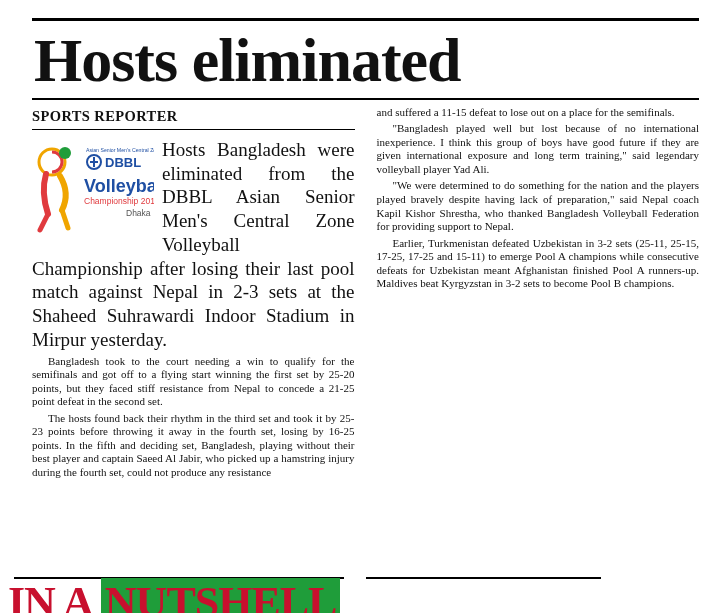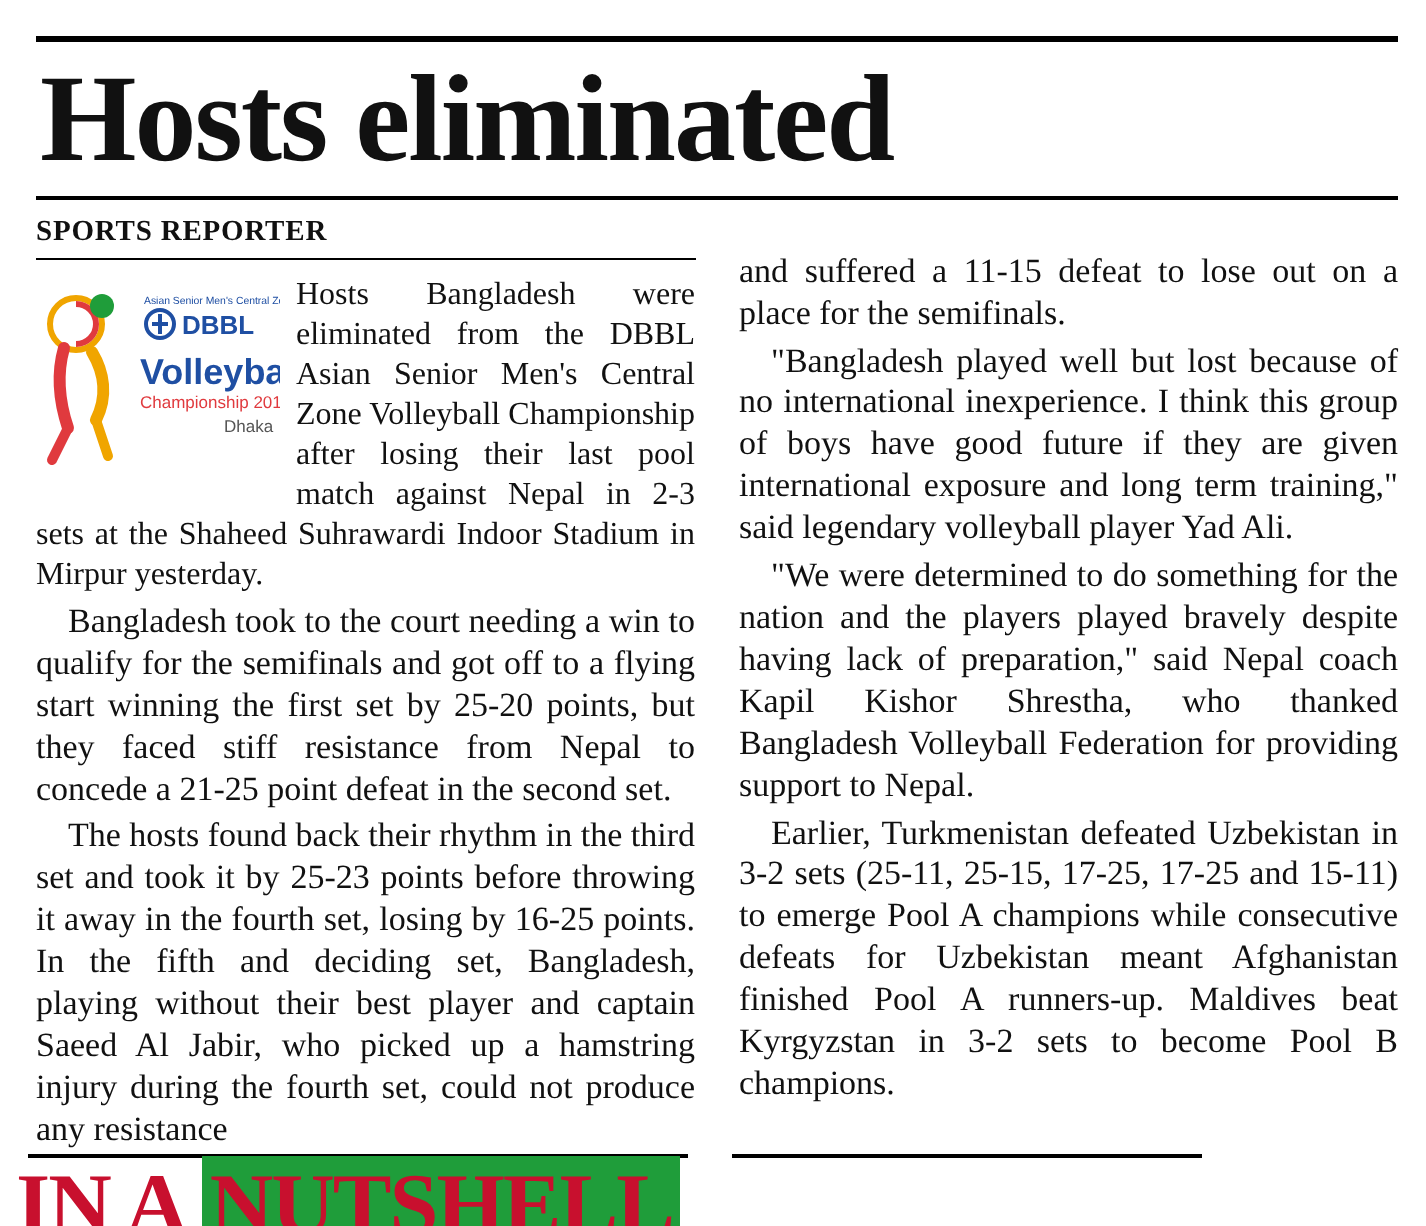--- a/index.html
+++ b/index.html
@@ -8,76 +8,75 @@
     background:#ffffff;
     font-family:"Liberation Serif", serif;
     color:#111;
     overflow:hidden;
     position:relative;
   }
   .page{
     position:absolute;
     left:0;top:0;width:713px;height:613px;
     box-sizing:border-box;
-    padding:18px 14px 0 18px;
+    padding:18px 14px 0 32px;
   }
   .rule-top{
     height:3px;background:#000;margin:0 0 10px 0;
   }
   .headline{
     font-family:"Liberation Serif", serif;
     font-size:62px;
     line-height:0.95;
     font-weight:700;
     letter-spacing:-1px;
     margin:0 0 8px 2px;
   }
   .rule-under{
     height:2px;background:#000;margin:4px 0 0 0;
   }
   .cols{
     display:flex;
     gap:22px;
     margin-top:6px;
-    align-items:center;
   }
   .col{
     width:330px;
     position:relative;
   }
   .byline{
     font-family:"Liberation Serif", serif;
     font-size:14.5px;
     font-weight:700;
     letter-spacing:0.4px;
     margin:2px 0 4px 0;
   }
   .byline-rule{
     height:1px;background:#000;margin:3px 0 8px 0;
   }
   .col-right-spacer{height:0px;}
   p{
     margin:0;
-    font-size:17px;
+    font-size:11px;
     line-height:1.23;
     text-align:justify;
     text-indent:16px;
     hyphens:auto;
   }
   p.first{ text-indent:0; }
   .logo{
     float:left;
     width:122px;height:100px;
     margin:2px 8px 2px 0;
     position:relative;
     overflow:hidden;
   }
   .logo svg{display:block;}
   .lead{
-    font-size:16px;
+    font-size:19px;
     line-height:1.25;
     text-align:justify;
     text-indent:0;
   }
   .para-gap{height:3px;}
   .bottom-band{
     position:absolute;
     left:0;bottom:0;
     width:601px;height:36px;
     overflow:hidden;

